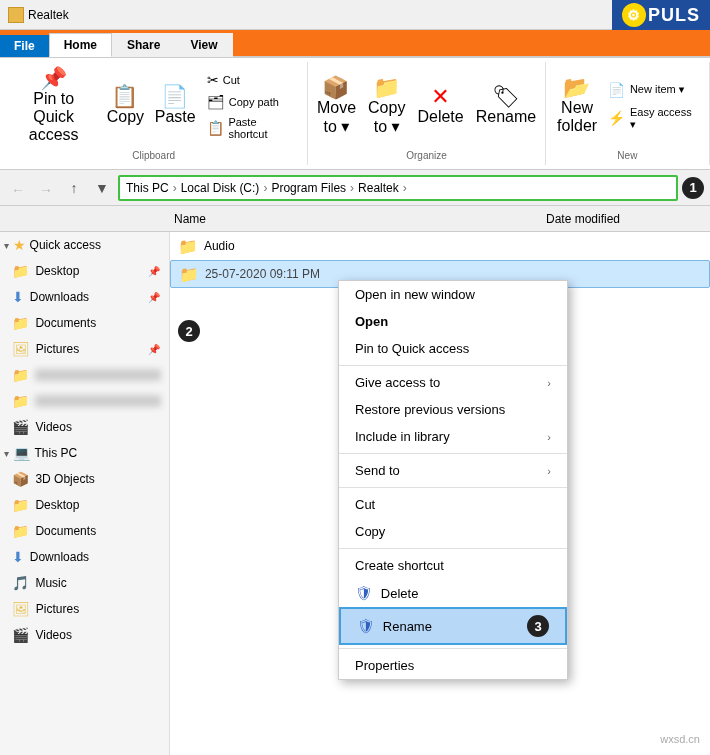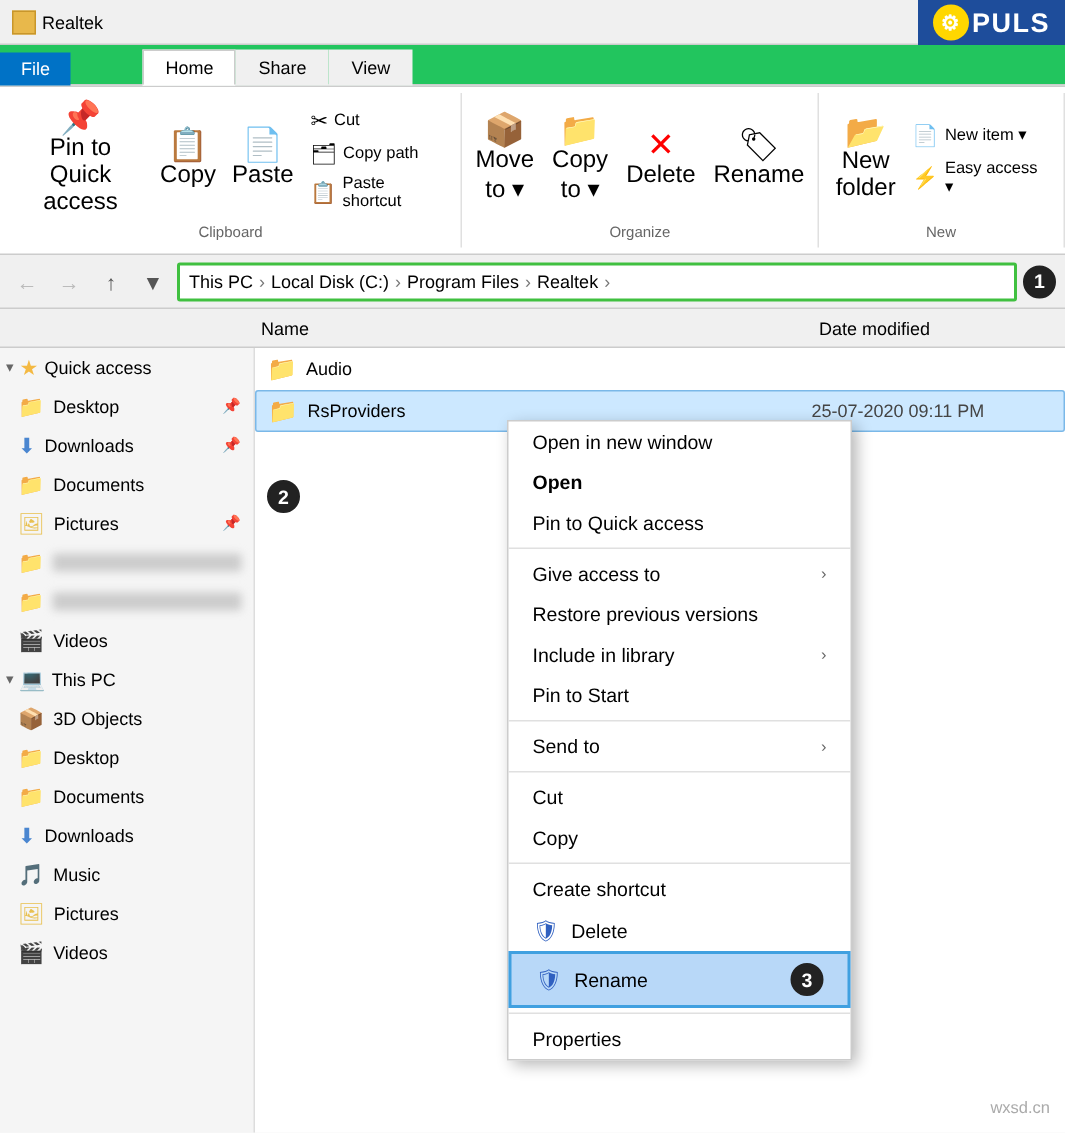--- a/index.html
+++ b/index.html
@@ -61,42 +61,42 @@
       width: 24px; height: 24px;
       display: inline-flex;
       align-items: center;
       justify-content: center;
       font-size: 14px;
       margin-right: 2px;
     }
 
     
     .ribbon {
-      background: #22c55e;
+      background: #f97316;
       border-bottom: 1px solid #ccc;
+      font-weight: bold;
     }
     .ribbon-tabs {
       display: flex;
       height: 26px;
       align-items: flex-end;
     }
     .ribbon-tab {
       padding: 4px 14px;
       font-size: 12px;
       cursor: pointer;
       border: 1px solid transparent;
       margin-bottom: -1px;
       background: #f0f0f0;
     }
     .ribbon-tab.active {
       background: #fff;
       border: 1px solid #ccc;
       border-bottom-color: #fff;
       color: #000;
-      margin-left: 48px;
     }
     .ribbon-tab.file-tab {
       background: #0072c6;
       color: white;
       border: none;
       padding: 4px 14px;
       font-size: 12px;
     }
     .ribbon-content {
       background: #fff;
@@ -554,21 +554,20 @@
 
   <div class="file-list">
 
     <div class="file-item">
       <span class="file-icon-folder">📁</span>
       <span class="file-name">Audio</span>
     </div>
 
     <div class="file-item selected rsproviders-highlight" style="position:relative;">
       <span class="file-icon-folder">📁</span>
-      <span class="file-name">RsProviders</span>
       <span class="file-date">25-07-2020 09:11 PM</span>
     </div>
   </div>
 </div>
 
 <div class="circle-badge badge-2" style="position:absolute; left:178px; top:320px; z-index:200;">2</div>
 
 <div class="context-menu" style="left:338px; top:280px; width:230px;">
   <div class="ctx-item">
     <span>Open in new window</span>
@@ -583,23 +582,20 @@
   <div class="ctx-item">
     <span>Give access to</span>
     <span class="ctx-arrow">›</span>
   </div>
   <div class="ctx-item">
     <span>Restore previous versions</span>
   </div>
   <div class="ctx-item">
     <span>Include in library</span>
     <span class="ctx-arrow">›</span>
-  </div>
-  <div class="ctx-item">
-    <span>Pin to Start</span>
   </div>
   <div class="ctx-separator"></div>
   <div class="ctx-item">
     <span>Send to</span>
     <span class="ctx-arrow">›</span>
   </div>
   <div class="ctx-separator"></div>
   <div class="ctx-item">
     <span>Cut</span>
   </div>

